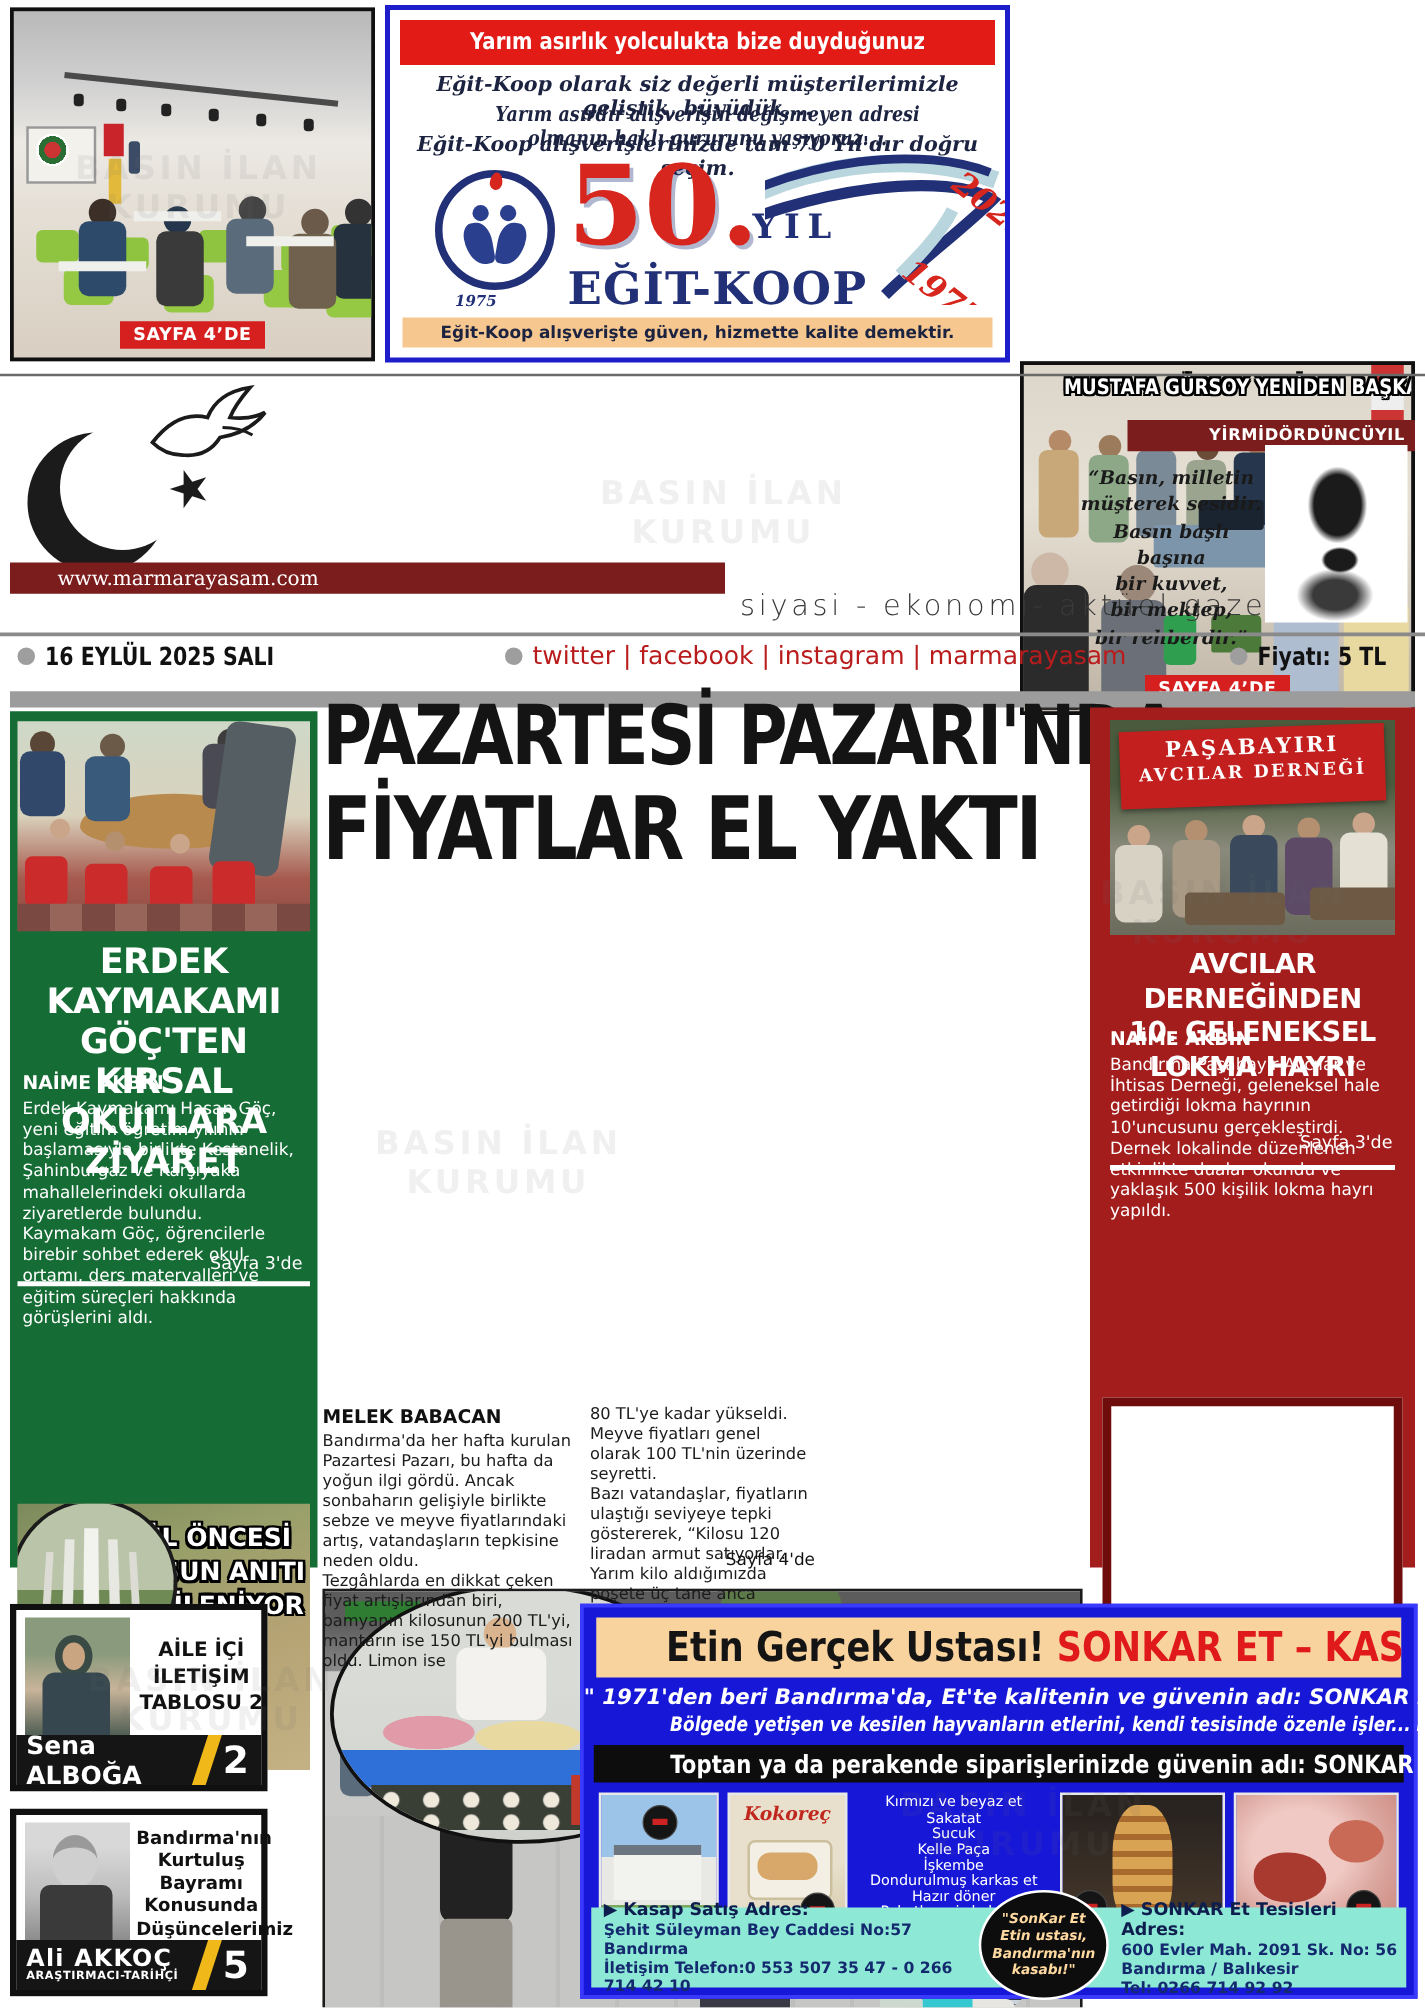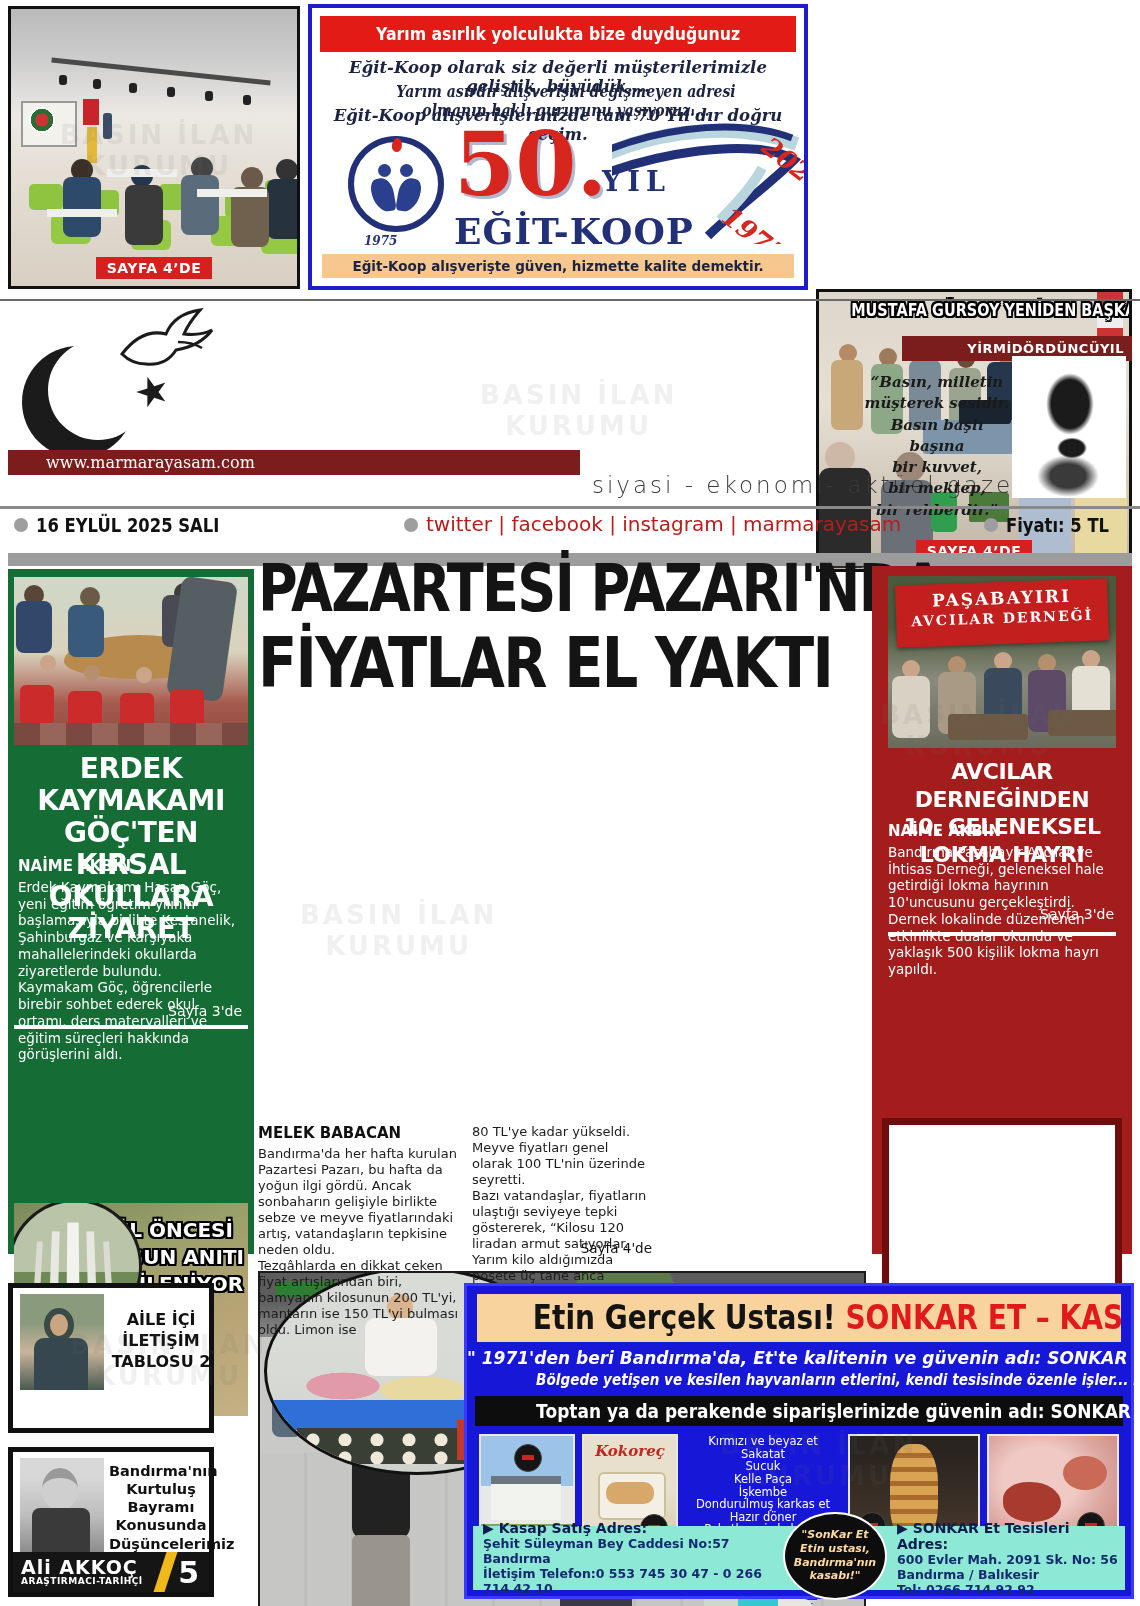--- a/index.html
+++ b/index.html
@@ -267,20 +267,25 @@
   </div>
 
   <div class="abs colbox" style="left:8px;top:1283px;width:206px;height:150px;">
     <div class="abs photo" style="left:7px;top:6px;width:84px;height:96px;background:linear-gradient(180deg,#8a9a7c 0 30%,#c8b49a 60%,#4a5a50 100%);">
       <div class="abs" style="left:24px;top:14px;width:30px;height:34px;border-radius:50%;background:#c9a582;border:6px solid #3a4a44;box-sizing:border-box;"></div>
       <div class="abs" style="left:14px;top:44px;width:54px;height:52px;background:#37474f;border-radius:10px 10px 0 0;"></div>
     </div>
     <div class="abs pre" style="left:96px;top:22px;width:104px;text-align:center;font-weight:900;font-size:16px;line-height:1.3;">AİLE İÇİ
 İLETİŞİM
 TABLOSU 2</div>
+    <div class="namebar">
+      <span style="color:#fff;font-weight:900;font-size:20px;padding-left:8px;flex:1;">Sena ALBOĞA</span>
+      <span class="slash"></span>
+      <span style="color:#fff;font-weight:900;font-size:30px;padding-right:10px;">2</span>
+    </div>
   </div>
 
   <div class="abs colbox" style="left:8px;top:1447px;width:206px;height:150px;">
     <div class="abs photo" style="left:7px;top:6px;width:84px;height:96px;background:linear-gradient(180deg,#d8d8d8 0 20%,#bdbdbd 60%,#8a8a8a 100%);">
       <div class="abs" style="left:22px;top:10px;width:36px;height:42px;border-radius:50% 50% 46% 46%;background:#cfcfcf;border-top:10px solid #9a9a9a;box-sizing:border-box;"></div>
       <div class="abs" style="left:12px;top:50px;width:58px;height:46px;background:#3a3a3a;border-radius:8px 8px 0 0;"></div>
     </div>
     <div class="abs pre" style="left:96px;top:10px;width:104px;text-align:center;font-weight:900;font-size:14.5px;line-height:1.25;">Bandırma'nın
 Kurtuluş
 Bayramı
@@ -334,21 +339,21 @@
         <div class="abs" style="left:14px;top:46px;width:58px;height:40px;border-radius:45% 55% 50% 50%;background:#a83a30;"></div>
         <div class="abs" style="left:74px;top:20px;width:44px;height:34px;border-radius:50%;background:#c96a56;"></div>
         <span class="klogo" style="left:88px;top:76px;"></span>
       </div>
     </div>
 
     <div class="abs" style="left:6px;right:6px;bottom:6px;height:64px;background:#8de8d6;display:flex;align-items:center;">
       <div style="flex:0 0 300px;padding-left:10px;color:#142a6e;">
         <div style="font-weight:900;font-size:14px;color:#0d1d4d;">▶ <span>Kasap Satış Adres:</span></div>
         <div style="font-weight:bold;font-size:12.5px;">Şehit Süleyman Bey Caddesi No:57 Bandırma</div>
-        <div style="font-weight:bold;font-size:12.5px;">İletişim Telefon:0 553 745 30 47 - 0 266 714 42 10</div>
+        <div style="font-weight:bold;font-size:12.5px;">İletişim Telefon:0 553 507 35 47 - 0 266 714 42 10</div>
       </div>
       <div style="flex:0 0 106px;position:relative;height:64px;">
         <div class="abs pre" style="left:0;top:-14px;width:104px;height:88px;border-radius:50%;background:#0d0d0d;border:2px solid #fff;box-sizing:border-box;color:#ffd9a0;font-weight:900;font-style:italic;font-size:11px;line-height:1.25;text-align:center;padding-top:14px;">"SonKar Et
 Etin ustası,
 Bandırma'nın
 kasabı!"</div>
       </div>
       <div style="flex:1;padding-left:8px;color:#142a6e;">
         <div style="font-weight:900;font-size:14px;color:#0d1d4d;">▶ <span>SONKAR Et Tesisleri Adres:</span></div>
         <div style="font-weight:bold;font-size:12.5px;">600 Evler Mah. 2091 Sk. No: 56 Bandırma / Balıkesir</div>

